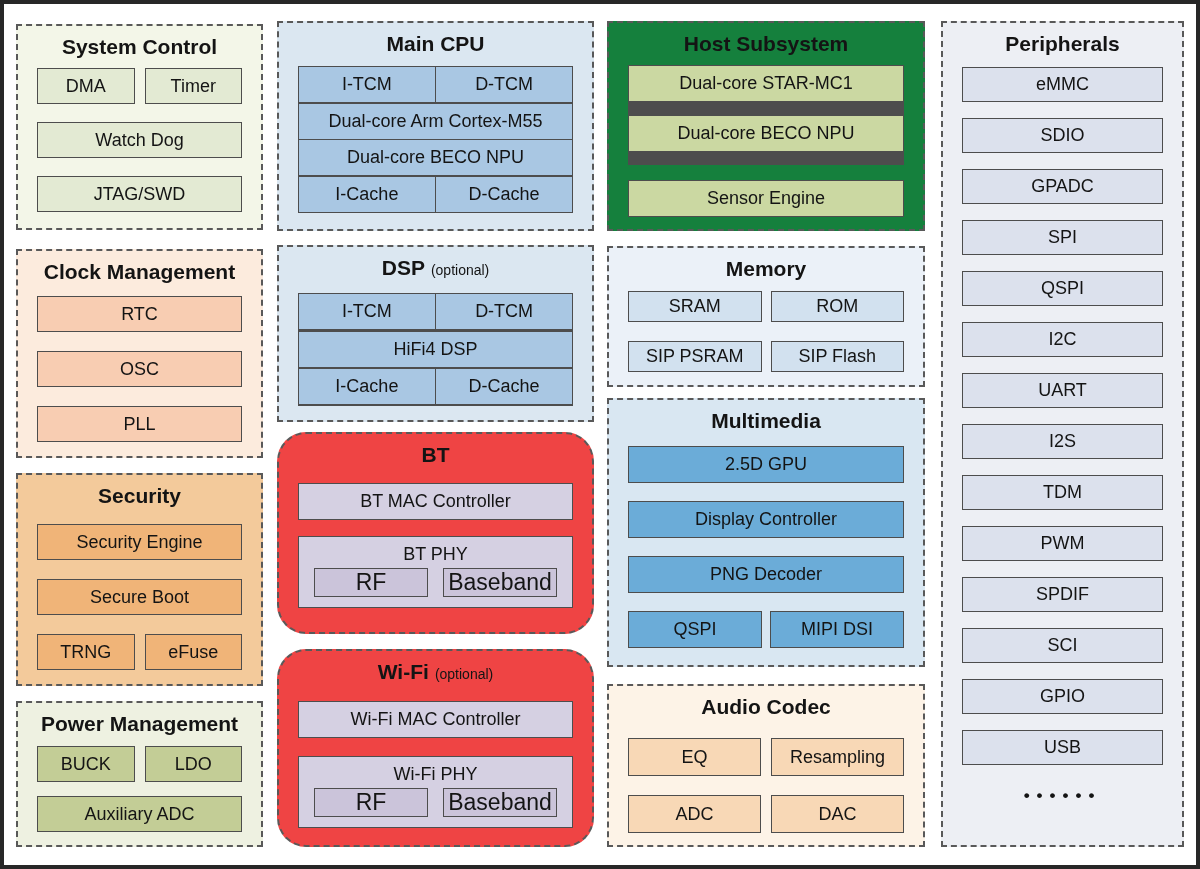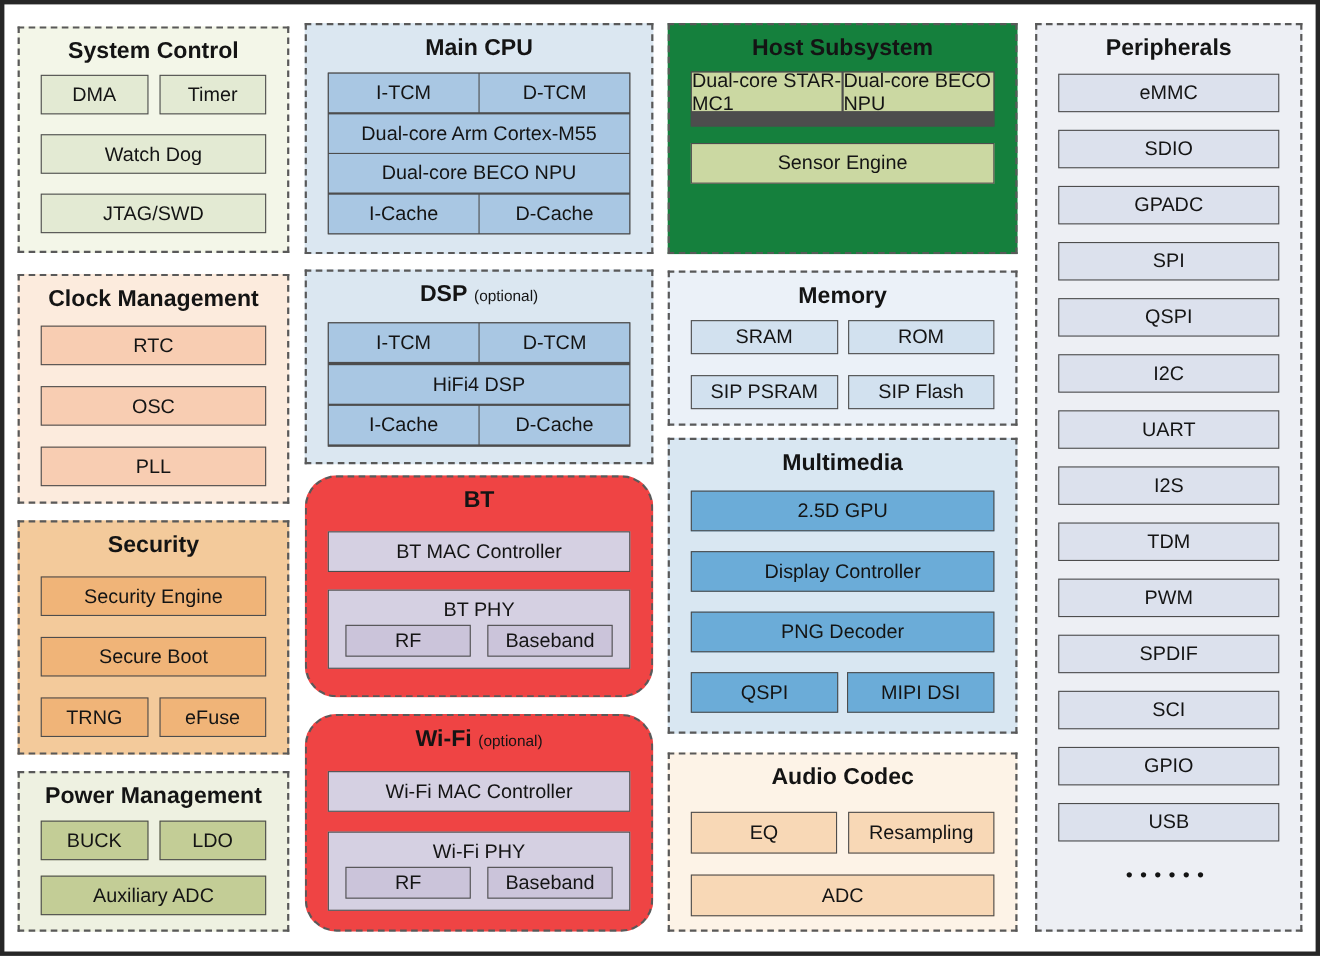--- a/index.html
+++ b/index.html
@@ -24,27 +24,27 @@
     display:flex; align-items:center; justify-content:center; font-size:18px;
   }
   .pair { display:flex; gap:10px; flex:0 0 auto; }
   .pair .block { flex:1; }
   .tgrid {
     border:1.5px solid #4d4d4d; background:#4d4d4d;
     display:grid; grid-template-columns:1fr 1fr; gap:1.5px; flex:0 0 auto;
   }
   .cell { display:flex; align-items:center; justify-content:center; font-size:18px; height:35px; }
   .cell.wide { grid-column:1 / -1; }
-  .onecol { grid-template-columns:1fr 1fr; }
+  .onecol { grid-template-columns:1fr; }
   .phybox { border:1.5px solid #4d4d4d; padding:4px 15px 10px; flex:0 0 auto; }
   .phylabel { text-align:center; font-size:18px; height:27px; line-height:27px; }
   .subpair { display:flex; gap:15px; }
   .subblock {
     flex:1; border:1.5px solid #4d4d4d; height:29px;
-    display:flex; align-items:center; justify-content:center; font-size:18px;
+    display:flex; align-items:center; justify-content:center; font-size:23px;
   }
   .dots { text-align:center; font-size:17px; font-weight:700; letter-spacing:7px; margin-top:5px; }
 
   
   .p-syscon { background:#f3f6e8; } .p-syscon .block { background:#e3ead3; }
   .p-clock  { background:#fcebdd; } .p-clock .block  { background:#f8cdb2; }
   .p-sec    { background:#f3ca9b; } .p-sec .block    { background:#f0b478; }
   .p-power  { background:#eef1e1; } .p-power .block  { background:#c3cd96; }
   .p-cpu    { background:#dbe7f1; } .p-cpu .cell     { background:#a9c7e3; }
   .p-purple { background:#ef4444;border-radius:29px; }
@@ -204,20 +204,21 @@
 
   <div class="panel p-audio" style="left:603px;top:680px;width:318px;height:163px">
     <div class="panel-title">Audio Codec</div>
     <div class="content" style="gap:19px;margin-top:10px">
       <div class="pair">
         <div class="block">EQ</div>
         <div class="block">Resampling</div>
       </div>
       <div class="pair">
         <div class="block">ADC</div>
+        <div class="block">DAC</div>
       </div>
     </div>
   </div>
 
   <div class="panel p-per" style="left:937px;top:17px;width:243px;height:826px">
     <div class="panel-title">Peripherals</div>
     <div class="content" style="gap:16px;margin-top:2px">
       <div class="block">eMMC</div>
       <div class="block">SDIO</div>
       <div class="block">GPADC</div>

